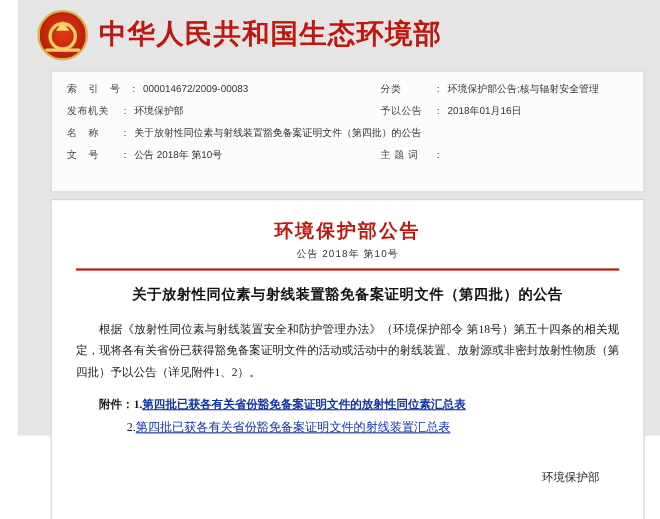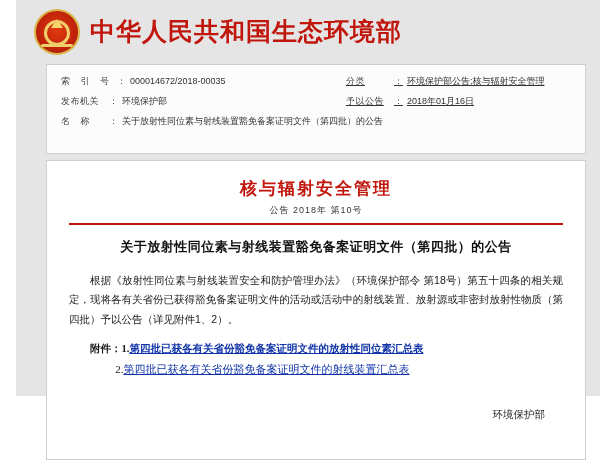--- a/index.html
+++ b/index.html
@@ -120,21 +120,21 @@
   .meta-label {
     width: 44px;
     color: #444;
     white-space: nowrap;
     letter-spacing: 4px;
   }
   .meta-label.narrow { letter-spacing: 0.5px; }
   .meta-sep { width: 8px; color: #444; }
   .meta-value { color: #333; }
   .col-left { width: 55%; }
-  .col-right { width: 45%; text-decoration: underline; }
+  .col-right { width: 45%; }
   .meta-inner {
     width: 100%;
     border-collapse: collapse;
   }
   .meta-inner td { padding: 2px 2px; font-size: 9px; }
 
   
   .doc {
     margin: 6px 30px 0 30px;
     border: 1px solid #cfcfcf;
@@ -168,21 +168,21 @@
     text-align: center;
     font-family: "Liberation Serif", serif;
     font-size: 13px;
     font-weight: bold;
     color: #111;
     letter-spacing: 0.5px;
     line-height: 1.5;
     margin-bottom: 14px;
   }
   .para {
-    font-family: Liberation Sans, sans-serif;
+    font-family: Liberation Serif, serif;
     font-size: 10.5px;
     line-height: 1.85;
     color: #1a1a1a;
     text-align: justify;
     text-indent: 2em;
     margin-bottom: 10px;
   }
   .attach-label {
     font-family: "Liberation Serif", serif;
     font-size: 10.5px;
@@ -230,21 +230,21 @@
   <div class="meta-wrap">
     <table class="meta-table">
       <tbody>
           <tr>
         <td class="col-left">
           <table class="meta-inner">
                 <tbody>
                   <tr>
             <td class="meta-label">索 引 号</td>
             <td class="meta-sep">：</td>
-            <td class="meta-value">000014672/2018-00035</td>
+            <td class="meta-value">000014672/2009-00083</td>
           </tr>
                 </tbody>
               </table>
         </td>
         <td class="col-right">
           <table class="meta-inner">
                 <tbody>
                   <tr>
             <td class="meta-label narrow">分类</td>
             <td class="meta-sep">：</td>
@@ -279,31 +279,55 @@
         </td>
       </tr>
       <tr>
         <td colspan="2">
           <table class="meta-inner">
                 <tbody>
                   <tr>
             <td class="meta-label" style="width:44px">名     称</td>
             <td class="meta-sep">：</td>
             <td class="meta-value">关于放射性同位素与射线装置豁免备案证明文件（第四批）的公告</td>
+          </tr>
+                </tbody>
+              </table>
+        </td>
+      </tr>
+      <tr>
+        <td class="col-left">
+          <table class="meta-inner">
+                <tbody>
+                  <tr>
+            <td class="meta-label">文     号</td>
+            <td class="meta-sep">：</td>
+            <td class="meta-value">公告 2018年 第10号</td>
+          </tr>
+                </tbody>
+              </table>
+        </td>
+        <td class="col-right">
+          <table class="meta-inner">
+                <tbody>
+                  <tr>
+            <td class="meta-label narrow">主 题 词</td>
+            <td class="meta-sep">：</td>
+            <td class="meta-value"></td>
           </tr>
                 </tbody>
               </table>
         </td>
       </tr>
     </tbody>
       </table>
   </div>
 
   <div class="doc">
-    <div class="doc-head">核与辐射安全管理</div>
+    <div class="doc-head">环境保护部公告</div>
     <div class="doc-no">公告 2018年 第10号</div>
     <div class="red-rule"></div>
 
     <div class="doc-title">关于放射性同位素与射线装置豁免备案证明文件（第四批）的公告</div>
 
     <div class="para">根据《放射性同位素与射线装置安全和防护管理办法》（环境保护部令 第18号）第五十四条的相关规定，现将各有关省份已获得豁免备案证明文件的活动或活动中的射线装置、放射源或非密封放射性物质（第四批）予以公告（详见附件1、2）。</div>
 
     <div class="attach-label">
       <span>附件：1.</span><span class="attach-link">第四批已获各有关省份豁免备案证明文件的放射性同位素汇总表</span>
     </div>

